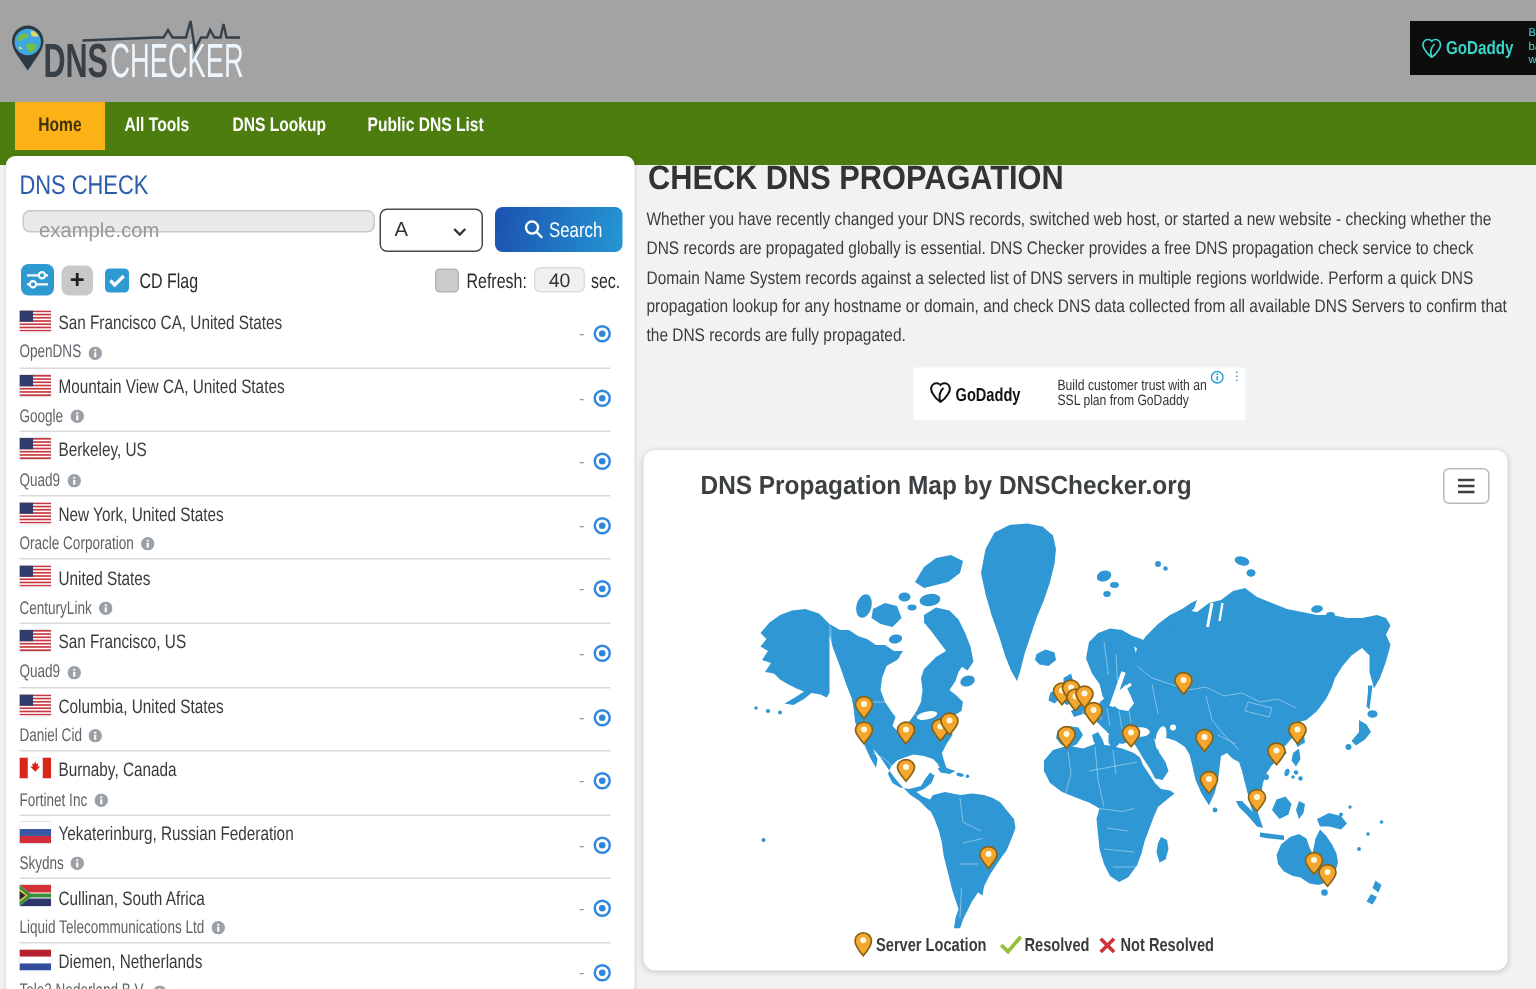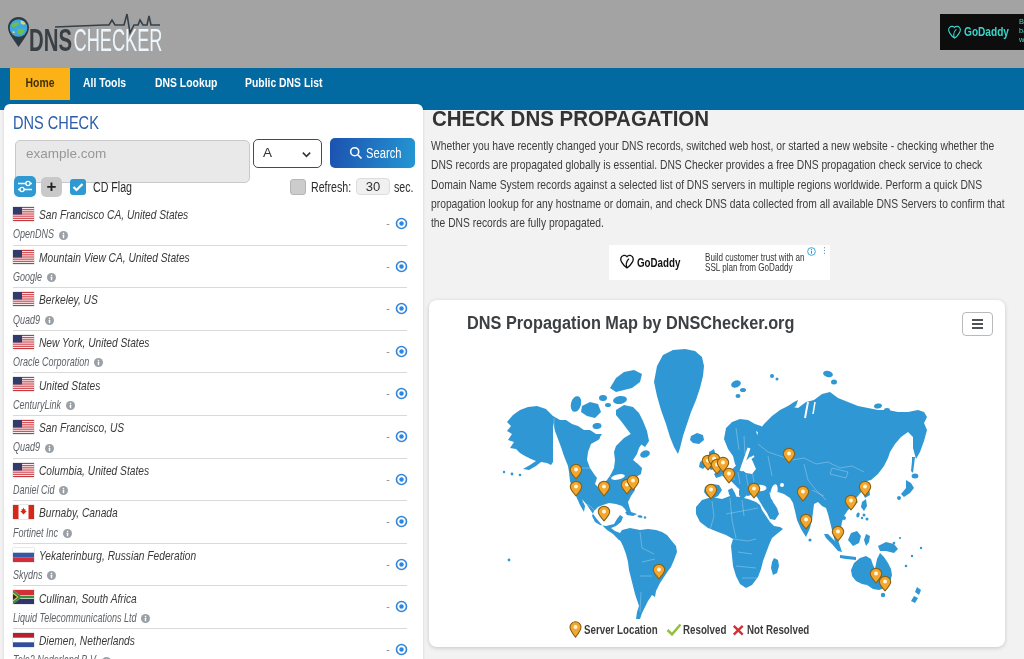--- a/index.html
+++ b/index.html
@@ -1,43 +1,43 @@
 <!DOCTYPE html>
 <html><head>
 <meta charset="utf-8">
 <style>
 *{margin:0;padding:0;box-sizing:border-box;}
 html,body{width:1024px;height:659px;overflow:hidden;background:#f1f2f1;font-family:"Liberation Sans",sans-serif;}
 #header{position:absolute;left:0;top:0;width:1024px;height:68px;background:#a3a3a3;}
 #gdtop{position:absolute;left:940px;top:14px;width:90px;height:36px;background:#0d0d0d;display:flex;align-items:center;}
 #gdtop .gdlogo{margin-left:7px;display:flex;align-items:center;}
 #gdtop .gdword{color:#3bd4c8;font-weight:bold;font-size:12.5px;margin-left:2px;transform:scaleX(.81);transform-origin:0 50%;white-space:nowrap;}
-#nav{position:absolute;left:0;top:68px;width:1024px;height:42px;background:#0369a1;}
+#nav{position:absolute;left:0;top:68px;width:1024px;height:42px;background:#4d7c0f;}
 .navitem{position:absolute;top:0;height:29px;line-height:29px;color:#fff;font-size:13px;font-weight:bold;transform:scaleX(.8);transform-origin:0 50%;white-space:nowrap;}
 #hometab{position:absolute;left:10px;top:0;width:60px;height:32px;background:#fcb116;color:#413207;font-size:13px;font-weight:bold;line-height:29px;}#hometab span{display:inline-block;transform:scaleX(.8);transform-origin:50% 50%;width:60px;text-align:center;}
 
 #leftcard{position:absolute;left:4px;top:104px;width:419px;height:600px;background:#fff;border-radius:6px;box-shadow:0 1px 3px rgba(0,0,0,.15);padding:0 15px;}
 #dnstitle{position:absolute;left:13.4px;top:113px;font-size:18px;color:#2a5caa;transform:scaleX(.81);transform-origin:0 0;white-space:nowrap;}
-#qinput{position:absolute;left:15px;top:140px;width:235px;height:43px;background:#e9e9e9;border:1px solid #c9c9c9;border-radius:5px;color:#979797;font-size:13.5px;line-height:25px;padding-left:10px;}
+#qinput{position:absolute;left:15px;top:140px;width:235px;height:15px;background:#e9e9e9;border:1px solid #c9c9c9;border-radius:5px;color:#979797;font-size:13.5px;line-height:25px;padding-left:10px;}
 #qsel{position:absolute;left:253px;top:139px;width:69px;height:29px;background:#fff;border:1.5px solid #4a4a4a;border-radius:5px;font-size:13.5px;color:#333;line-height:26px;padding-left:9px;}
 #qsel svg{position:absolute;right:9px;top:9px;}
 #qbtn{position:absolute;left:330px;top:138px;width:85px;height:30px;border-radius:5px;background:linear-gradient(100deg,#1c51b0 0%,#2497d3 100%);color:#fff;font-size:14px;}#qbtn svg{position:absolute;left:19px;top:8px;}#qbtn span{position:absolute;left:36px;top:7px;transform:scaleX(.8);transform-origin:0 0;}
 
 .sqbtn{position:absolute;border-radius:5px;}
 #togglebtn{left:14px;top:176px;width:22px;height:21px;background:#2f9ad2;}
 #plusbtn{left:41px;top:177px;width:21px;height:20px;background:#c9c9c9;color:#222;font-size:17px;font-weight:bold;text-align:center;line-height:19px;}
 .cb{position:absolute;width:16px;height:16px;border-radius:3px;}
 #cdcb{left:70px;top:179px;background:#2f9ad2;}
 #cdlabel{position:absolute;left:93px;top:179px;font-size:14px;color:#2b2b2b;transform:scaleX(.76);transform-origin:0 0;white-space:nowrap;}
 #refcb{left:290px;top:179px;background:#ccc;border:1px solid #b5b5b5;}
 #reflabel{position:absolute;left:310.6px;top:179px;font-size:14px;color:#2b2b2b;transform:scaleX(.76);transform-origin:0 0;white-space:nowrap;}
 #refinput{position:absolute;left:356px;top:178px;width:34px;height:17px;background:#f0f0f0;border:1px solid #ddd;border-radius:4px;font-size:13px;color:#333;text-align:center;line-height:16px;}
 #seclabel{position:absolute;left:393.5px;top:179px;font-size:14px;color:#2b2b2b;transform:scaleX(.76);transform-origin:0 0;white-space:nowrap;}
 #serverlist{position:absolute;left:13px;top:203px;width:394px;}
-.srow{position:relative;width:394px;height:42.6px;border-bottom:1px solid #d9d9d9;font-style:italic;}
+.srow{position:relative;width:394px;height:42.6px;border-bottom:1px solid #d9d9d9;}
 .srow .loc{position:absolute;left:25.7px;top:4.2px;font-size:13px;color:#3a3a3a;transform:scaleX(.785);transform-origin:0 0;white-space:nowrap;}
 .srow .prov{position:absolute;left:0;top:24.4px;font-size:12.2px;color:#5f6368;transform:scaleX(.74);transform-origin:0 0;white-space:nowrap;}
 .srow .dash{position:absolute;left:373px;top:14px;font-size:11px;color:#999;}
 .srow .ricon{position:absolute;left:382px;top:13px;}
 
 #h1{position:absolute;left:432px;top:106px;font-size:22.5px;font-weight:bold;color:#333;transform:scaleX(.911);transform-origin:0 0;white-space:nowrap;}
 #para{position:absolute;left:431px;top:137px;font-size:12.2px;line-height:19.3px;color:#3c3c3c;transform:scaleX(.845);transform-origin:0 0;white-space:nowrap;}
 #gdmid{position:absolute;left:608.5px;top:244.7px;width:221.5px;height:35.3px;background:#fff;}
 #mapcard{position:absolute;left:429px;top:300px;width:576px;height:347px;background:#fff;border-radius:8px;box-shadow:0 1px 4px rgba(0,0,0,.18);}
 #maptitle{position:absolute;left:467px;top:313px;font-size:17.5px;font-weight:bold;color:#3c4043;transform:scaleX(.93);transform-origin:0 0;white-space:nowrap;}
@@ -96,21 +96,21 @@
       <circle cx="14" cy="7.5" r="2.1" fill="#2f9ad2" stroke="#fff" stroke-width="1.4"></circle>
       <circle cx="8" cy="13.5" r="2.1" fill="#2f9ad2" stroke="#fff" stroke-width="1.4"></circle>
     </svg></div>
 <div class="sqbtn" id="plusbtn">+</div>
 <div class="cb" id="cdcb"><svg width="16" height="16" viewBox="0 0 16 16">
       <path d="M3.5 8 L6.5 11 L12.5 5" fill="none" stroke="#fff" stroke-width="2.2"></path>
     </svg></div>
 <div id="cdlabel">CD Flag</div>
 <div class="cb" id="refcb"></div>
 <div id="reflabel">Refresh:</div>
-<div id="refinput">30</div>
+<div id="refinput">40</div>
 <div id="seclabel">sec.</div>
 <div id="serverlist">
 <div class="srow">
       <svg style="position:absolute;left:0;top:4px;box-shadow:0 0 1px rgba(0,0,0,.5)" width="21" height="14" viewBox="0 0 21 14">
         <rect width="21" height="14" fill="#fff"></rect>
         <g fill="#c8373e">
           <rect y="0" width="21" height="1.1"></rect>
           <rect y="2.15" width="21" height="1.1"></rect>
           <rect y="4.3" width="21" height="1.1"></rect>
           <rect y="6.45" width="21" height="1.1"></rect>

